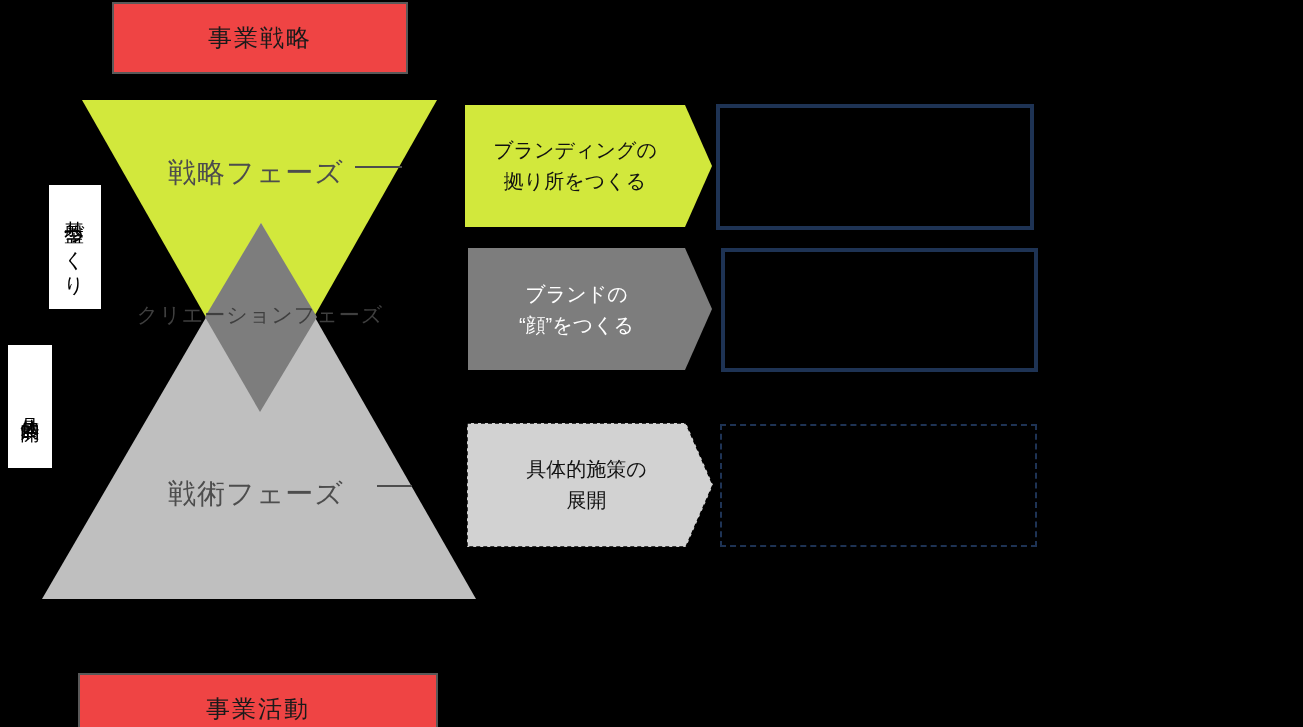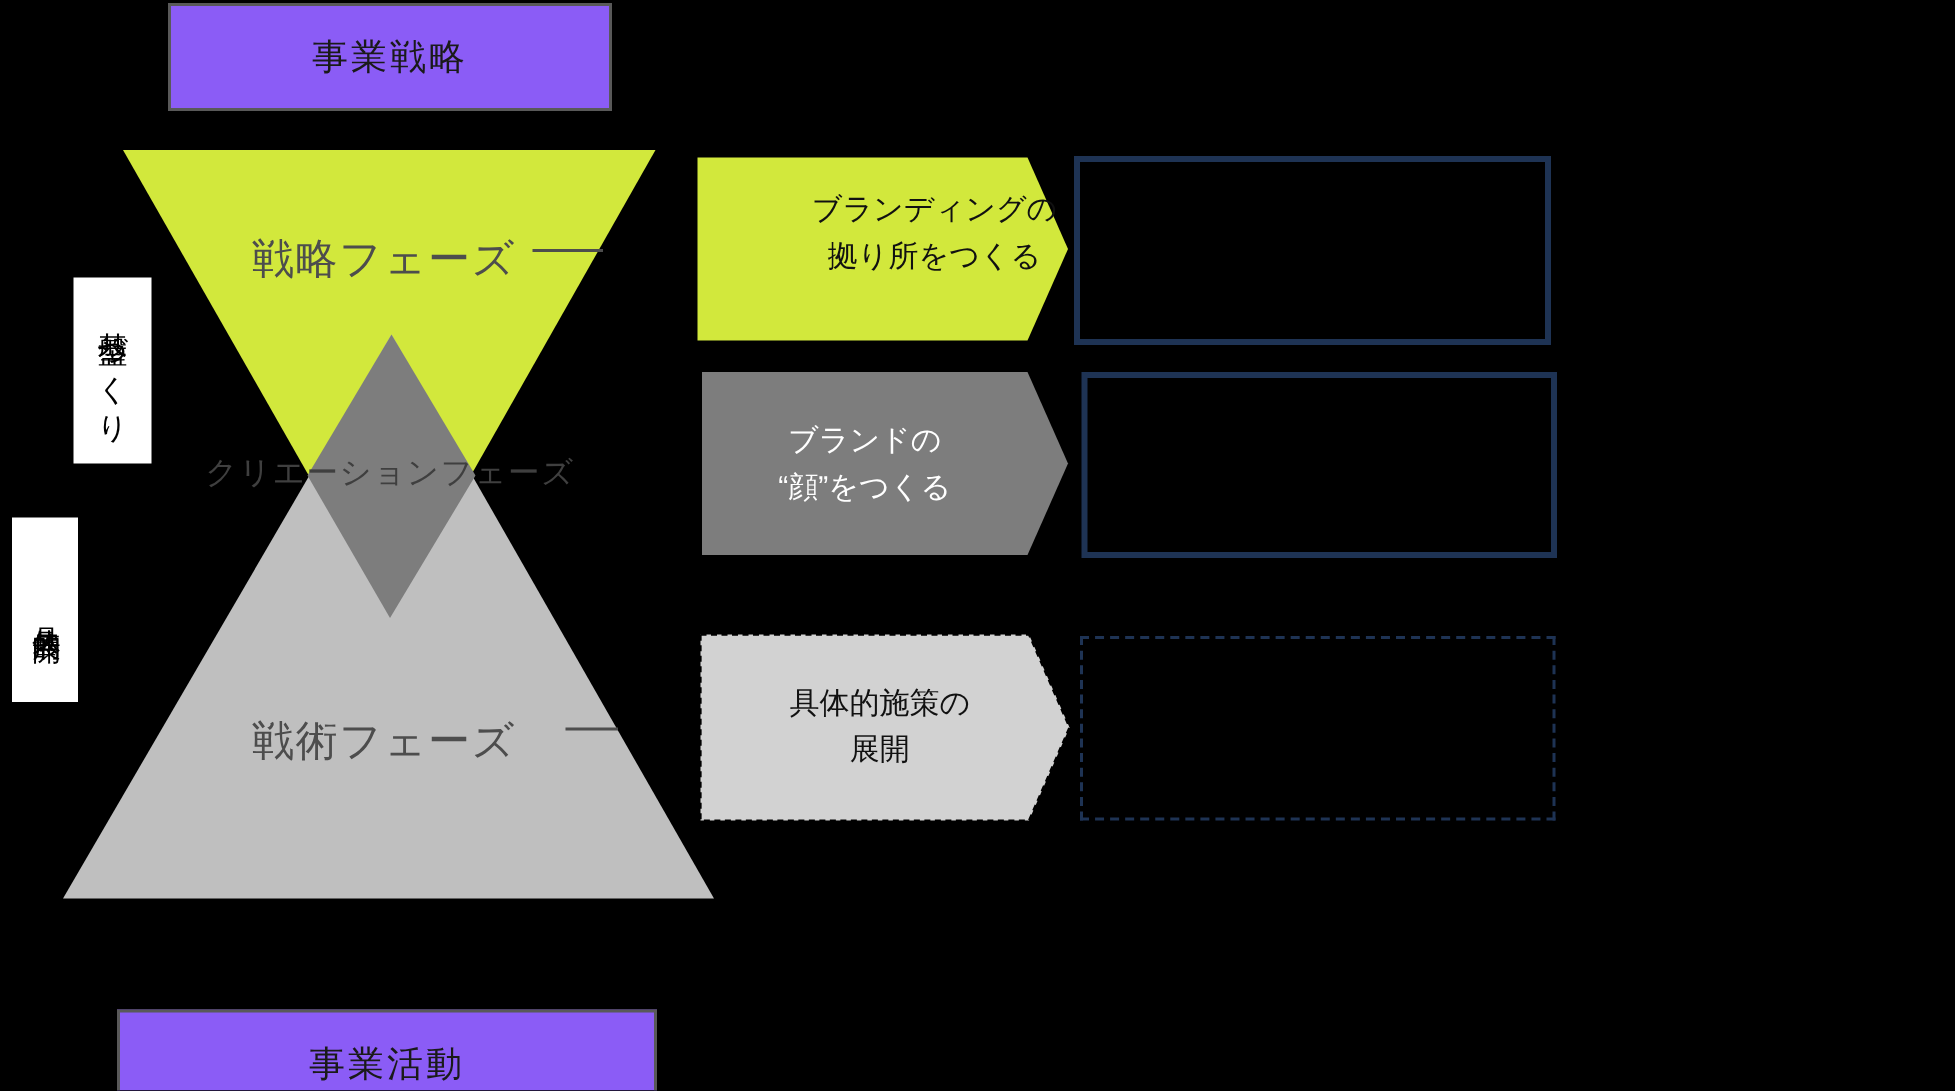--- a/index.html
+++ b/index.html
@@ -3,21 +3,21 @@
 <meta charset="utf-8">
 <style>
   html,body{margin:0;padding:0;background:#000;}
   .stage{
     position:relative;width:1303px;height:727px;background:#000;
     font-family:"Liberation Sans","DejaVu Sans",sans-serif;overflow:hidden;
   }
   .stage svg{position:absolute;left:0;top:0;}
   .abs{position:absolute;box-sizing:border-box;}
   .title-box{
-    background:#8b5cf6;border:2px solid #595959;
+    background:#ef4444;border:2px solid #595959;
     display:flex;align-items:center;justify-content:center;
     font-size:24px;color:#1a1a1a;letter-spacing:2px;
   }
   .side-box{
     background:#ffffff;color:#000;
     display:flex;align-items:center;justify-content:center;
     writing-mode:vertical-rl;text-orientation:upright;
     font-size:20px;letter-spacing:3px;
   }
   .phase-label{
@@ -63,21 +63,21 @@
     <span>基盤づくり</span>
   </div>
   <div class="abs side-box" style="left:8px;top:345px;width:44px;height:123px;font-size:19px;letter-spacing:2px;">
     <span>具体的展開</span>
   </div>
 
   <div class="abs phase-label" style="left:156px;top:154px;width:200px;">戦略フェーズ</div>
   <div class="abs phase-label creation" style="left:120px;top:301px;width:280px;">クリエーションフェーズ</div>
   <div class="abs phase-label" style="left:156px;top:475px;width:200px;">戦術フェーズ</div>
 
-  <div class="abs chev-text" style="left:465px;top:125px;width:220px;margin-left:48px;">
+  <div class="abs chev-text" style="left:465px;top:135px;width:220px;">
     <div>ブランディングの</div>
     <div>拠り所をつくる</div>
   </div>
   <div class="abs chev-text light" style="left:468px;top:279px;width:217px;">
     <div>ブランドの</div>
     <div>“顔”をつくる</div>
   </div>
   <div class="abs chev-text" style="left:467px;top:454px;width:219px;padding-left:20px;">
     <div>具体的施策の</div>
     <div>展開</div>

